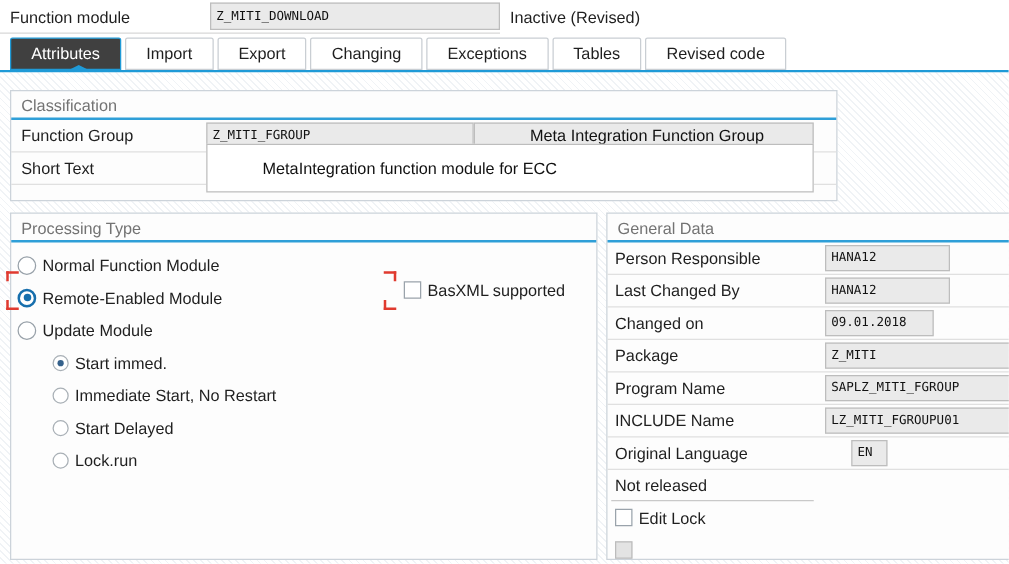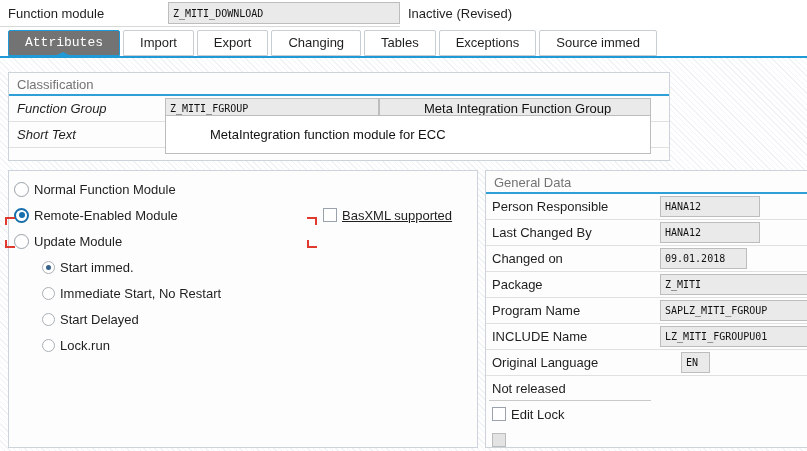--- a/index.html
+++ b/index.html
@@ -17,41 +17,41 @@
   .field { display:flex; align-items:center; border:1px solid #bdbdbd; background:#eaeaea;
     font-family:"DejaVu Sans Mono", monospace; font-size:10px; color:#111;
     padding:0 4px; white-space:nowrap; overflow:hidden; }
   .field.editable { background:#ffffff; }
   .field.prop { font-family:"Liberation Sans", sans-serif; font-size:13px;padding-left:44px; }
 
   
   .tabs { left:8px; top:30px; display:flex; gap:3px; }
   .tab { padding:4px 16px 5px; background:#fff; border:1px solid #c9ced3;
     border-radius:2px 2px 0 0; cursor:default; white-space:nowrap; }
-  .tab.active { background:#737373; border-color:#1f9ad7; color:#fff;font-family:Liberation Mono, monospace; }
+  .tab.active { background:#404040; border-color:#1f9ad7; color:#fff; }
   .tabbar { left:0; top:56px; width:807px; height:2px; background:#1f9ad7; }
   .notch { left:55px; top:52px; width:0; height:0;
     border-left:8px solid transparent; border-right:8px solid transparent;
     border-bottom:4px solid #1f9ad7; }
 
   
   .canvas { left:0; top:58px; width:807px; height:393px;
     background:repeating-linear-gradient(45deg, #ffffff 0 3px, #f0f3f6 3px 4px); }
 
   
   .gbox { position:absolute; background:#fdfdfd; border:1px solid #ccd3da; }
   .gbox-title { height:23px; padding:4px 0 0 8px; color:#737373;
     border-bottom:2px solid #2f9fd8; white-space:nowrap; }
   .row { display:flex; align-items:center; height:26px; }
   .row.lined { border-bottom:1px solid #e0e0e0; }
   .lbl { white-space:nowrap; }
 
   
   #classification { left:8px; top:72px; width:662px; height:89px; }
-  #classification .lbl { width:156px; padding-left:8px;font-style:italic; }
+  #classification .lbl { width:156px; padding-left:8px; }
 
   
   #processing { left:8px; top:170px; width:470px; height:278px; }
   #processing .row { padding-left:5px; position:relative; }
   .sub { margin-left:28px; }
 
   .radio { width:15px; height:15px; border-radius:50%; border:1px solid #98a1a9;
     background:#fff; display:inline-block; margin-right:5px; flex:none; position:relative; }
   .radio.selected { border:2px solid #176fad; }
   .radio.selected::after { content:""; position:absolute; left:50%; top:50%;
@@ -59,21 +59,21 @@
   .radio.small { width:13px; height:13px; border-color:#a9b0b6; }
   .radio.small.selected-sub::after { content:""; position:absolute; left:50%; top:50%;
     width:5px; height:5px; margin:-2.5px 0 0 -2.5px; border-radius:50%; background:#35618b; }
 
   .checkbox { width:14px; height:14px; border:1px solid #9aa3ab; background:#fff;
     display:inline-block; margin-right:5px; flex:none; }
   .checkbox.disabled { background:#e3e3e3; border-color:#bcbcbc; }
   .disabled-text { color:#9b9b9b;margin-top:32px; }
 
   .basxml-wrap { position:absolute; left:314px; top:0; height:26px;
-    display:flex; align-items:center;text-decoration:underline; }
+    display:flex; align-items:flex-start; }
 
   
   .rb { position:absolute; width:10px; height:8px; }
   .rb1 { left:5px;  top:217px; border-top:2px solid #e03a2f; border-left:2px solid #e03a2f; }
   .rb2 { left:5px;  top:240px; border-bottom:2px solid #e03a2f; border-left:2px solid #e03a2f; }
   .rb3 { left:307px; top:217px; border-top:2px solid #e03a2f; border-right:2px solid #e03a2f; }
   .rb4 { left:307px; top:240px; border-bottom:2px solid #e03a2f; border-left:2px solid #e03a2f; }
 
   
   #general { left:485px; top:170px; width:346px; height:278px; }
@@ -88,43 +88,44 @@
   <span class="abs hdr-label">Function module</span>
   <div class="abs hdr-field field">Z_MITI_DOWNLOAD</div>
   <span class="abs hdr-status">Inactive (Revised)</span>
   <div class="abs hdr-underline"></div>
 
   <div class="abs tabs">
     <div class="tab active">Attributes</div>
     <div class="tab">Import</div>
     <div class="tab">Export</div>
     <div class="tab">Changing</div>
+    <div class="tab">Exceptions</div>
     <div class="tab">Tables</div>
-    <div class="tab">Exceptions</div>
-    <div class="tab">Source immed</div>
+    <div class="tab">Revised code</div>
   </div>
   <div class="abs tabbar"></div>
   <div class="abs notch"></div>
 
   <div class="abs canvas"></div>
 
   <div class="gbox" id="classification">
     <div class="gbox-title">Classification</div>
     <div class="row lined">
       <span class="lbl">Function Group</span>
       <div class="field" style="width:214px; height:21px;">Z_MITI_FGROUP</div>
       <div class="field prop" style="width:272px; height:21px;">Meta Integration Function Group</div>
     </div>
     <div class="row lined">
       <span class="lbl">Short Text</span>
       <div class="field prop editable" style="width:486px; height:39px;">MetaIntegration function module for ECC</div>
     </div>
   </div>
 
   <div class="gbox" id="processing">
+    <div class="gbox-title">Processing Type</div>
     <div style="height:5px;"></div>
     <div class="row">
       <span class="radio"></span>
       <span>Normal Function Module</span>
     </div>
     <div class="row">
       <span class="radio selected"></span>
       <span>Remote-Enabled Module</span>
       <span class="basxml-wrap">
         <span class="checkbox"></span>

